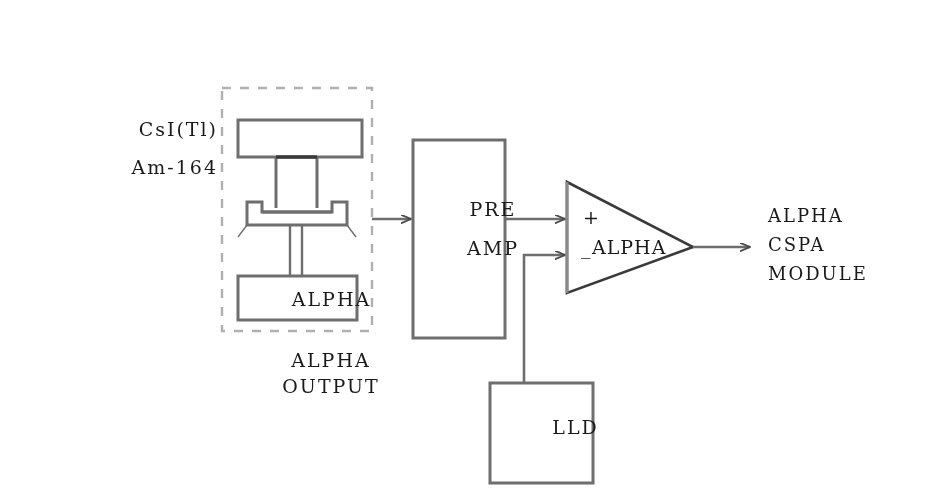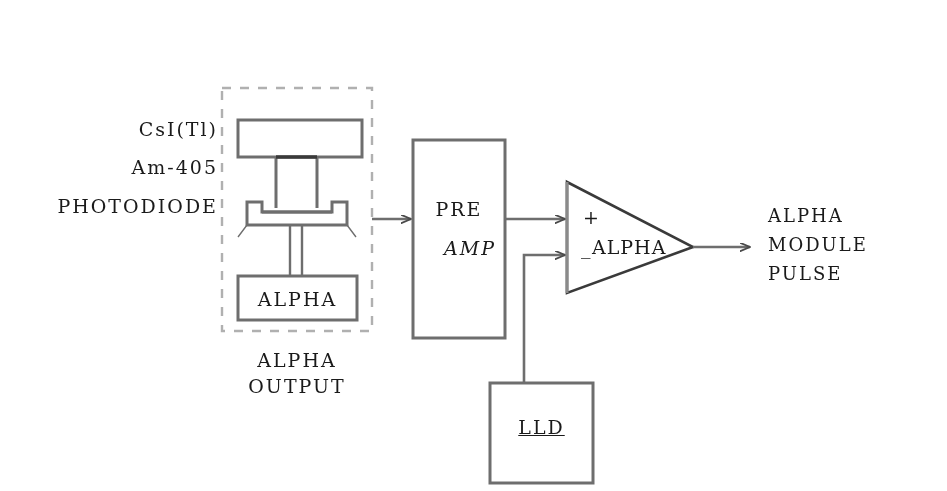--- a/index.html
+++ b/index.html
@@ -33,20 +33,21 @@
     letter-spacing: 2px;
     line-height: 1.55;
   }
   .lbl-left {
     font-size: 19px;
     text-align: right;
   }
   .lbl-block {
     font-size: 19px;
     text-align: center;
+    padding-left: 34px;
   }
   .lbl-out {
     font-size: 18px;
     text-align: left;
   }
   .sign {
     position: absolute;
     font-family: "DejaVu Serif", serif;
     font-size: 19px;
     color: #1a1a1a;
@@ -94,37 +95,36 @@
     <path d="M567,162 L693,227 L567,273 Z" fill="#ffffff" stroke="#3a3a3a" stroke-width="2.6" stroke-linejoin="miter"></path>
     <line x1="567" y1="162" x2="567" y2="273" stroke="#8a8a8a" stroke-width="3"></line>
 
     <line x1="693" y1="227" x2="750" y2="227" stroke="#6e6e6e" stroke-width="2.6" marker-end="url(#arrowhead)"></line>
 
     <line x1="0" y1="487" x2="947" y2="487" stroke="#000000" stroke-width="3"></line>
   </svg>
 
   <div class="lbl lbl-left" style="left:38px; top:95px; width:180px;">CsI(Tl)</div>
 
-  <div class="lbl lbl-left" style="left:38px; top:133px; width:180px;">Am-405</div>
+  <div class="lbl lbl-left" style="left:38px; top:133px; width:180px;">Am-164</div>
 
-  <div class="lbl lbl-left" style="left:18px; top:172px; width:200px;">PHOTODIODE</div>
 
   <div class="lbl lbl-block" style="left:238px; top:265px; width:119px;">ALPHA</div>
 
   <div class="lbl lbl-block" style="left:217px; top:326px; width:160px;">ALPHA</div>
   <div class="lbl lbl-block" style="left:217px; top:352px; width:160px;">OUTPUT</div>
 
   <div class="lbl lbl-block" style="left:413px; top:175px; width:92px;">PRE</div>
-  <div class="lbl lbl-block" style="left:424px; top:214px; width:92px;font-style:italic;">AMP</div>
+  <div class="lbl lbl-block" style="left:413px; top:214px; width:92px;">AMP</div>
 
   <div class="sign" style="left:583px; top:186px;">+</div>
 
   <div class="sign" style="left:581px; top:216px;">_</div>
 
   <div class="lbl" style="left:592px; top:213px; font-size:19px; letter-spacing:1px;">ALPHA</div>
 
-  <div class="lbl lbl-block" style="left:490px; top:393px; width:103px;text-decoration:underline;">LLD</div>
+  <div class="lbl lbl-block" style="left:490px; top:393px; width:103px;">LLD</div>
 
   <div class="lbl lbl-out" style="left:768px; top:182px;">ALPHA</div>
-  <div class="lbl lbl-out" style="left:768px; top:211px;">MODULE</div>
-  <div class="lbl lbl-out" style="left:768px; top:240px;">PULSE</div>
+  <div class="lbl lbl-out" style="left:768px; top:211px;">CSPA</div>
+  <div class="lbl lbl-out" style="left:768px; top:240px;">MODULE</div>
 
 </div>
 
 </body></html>

